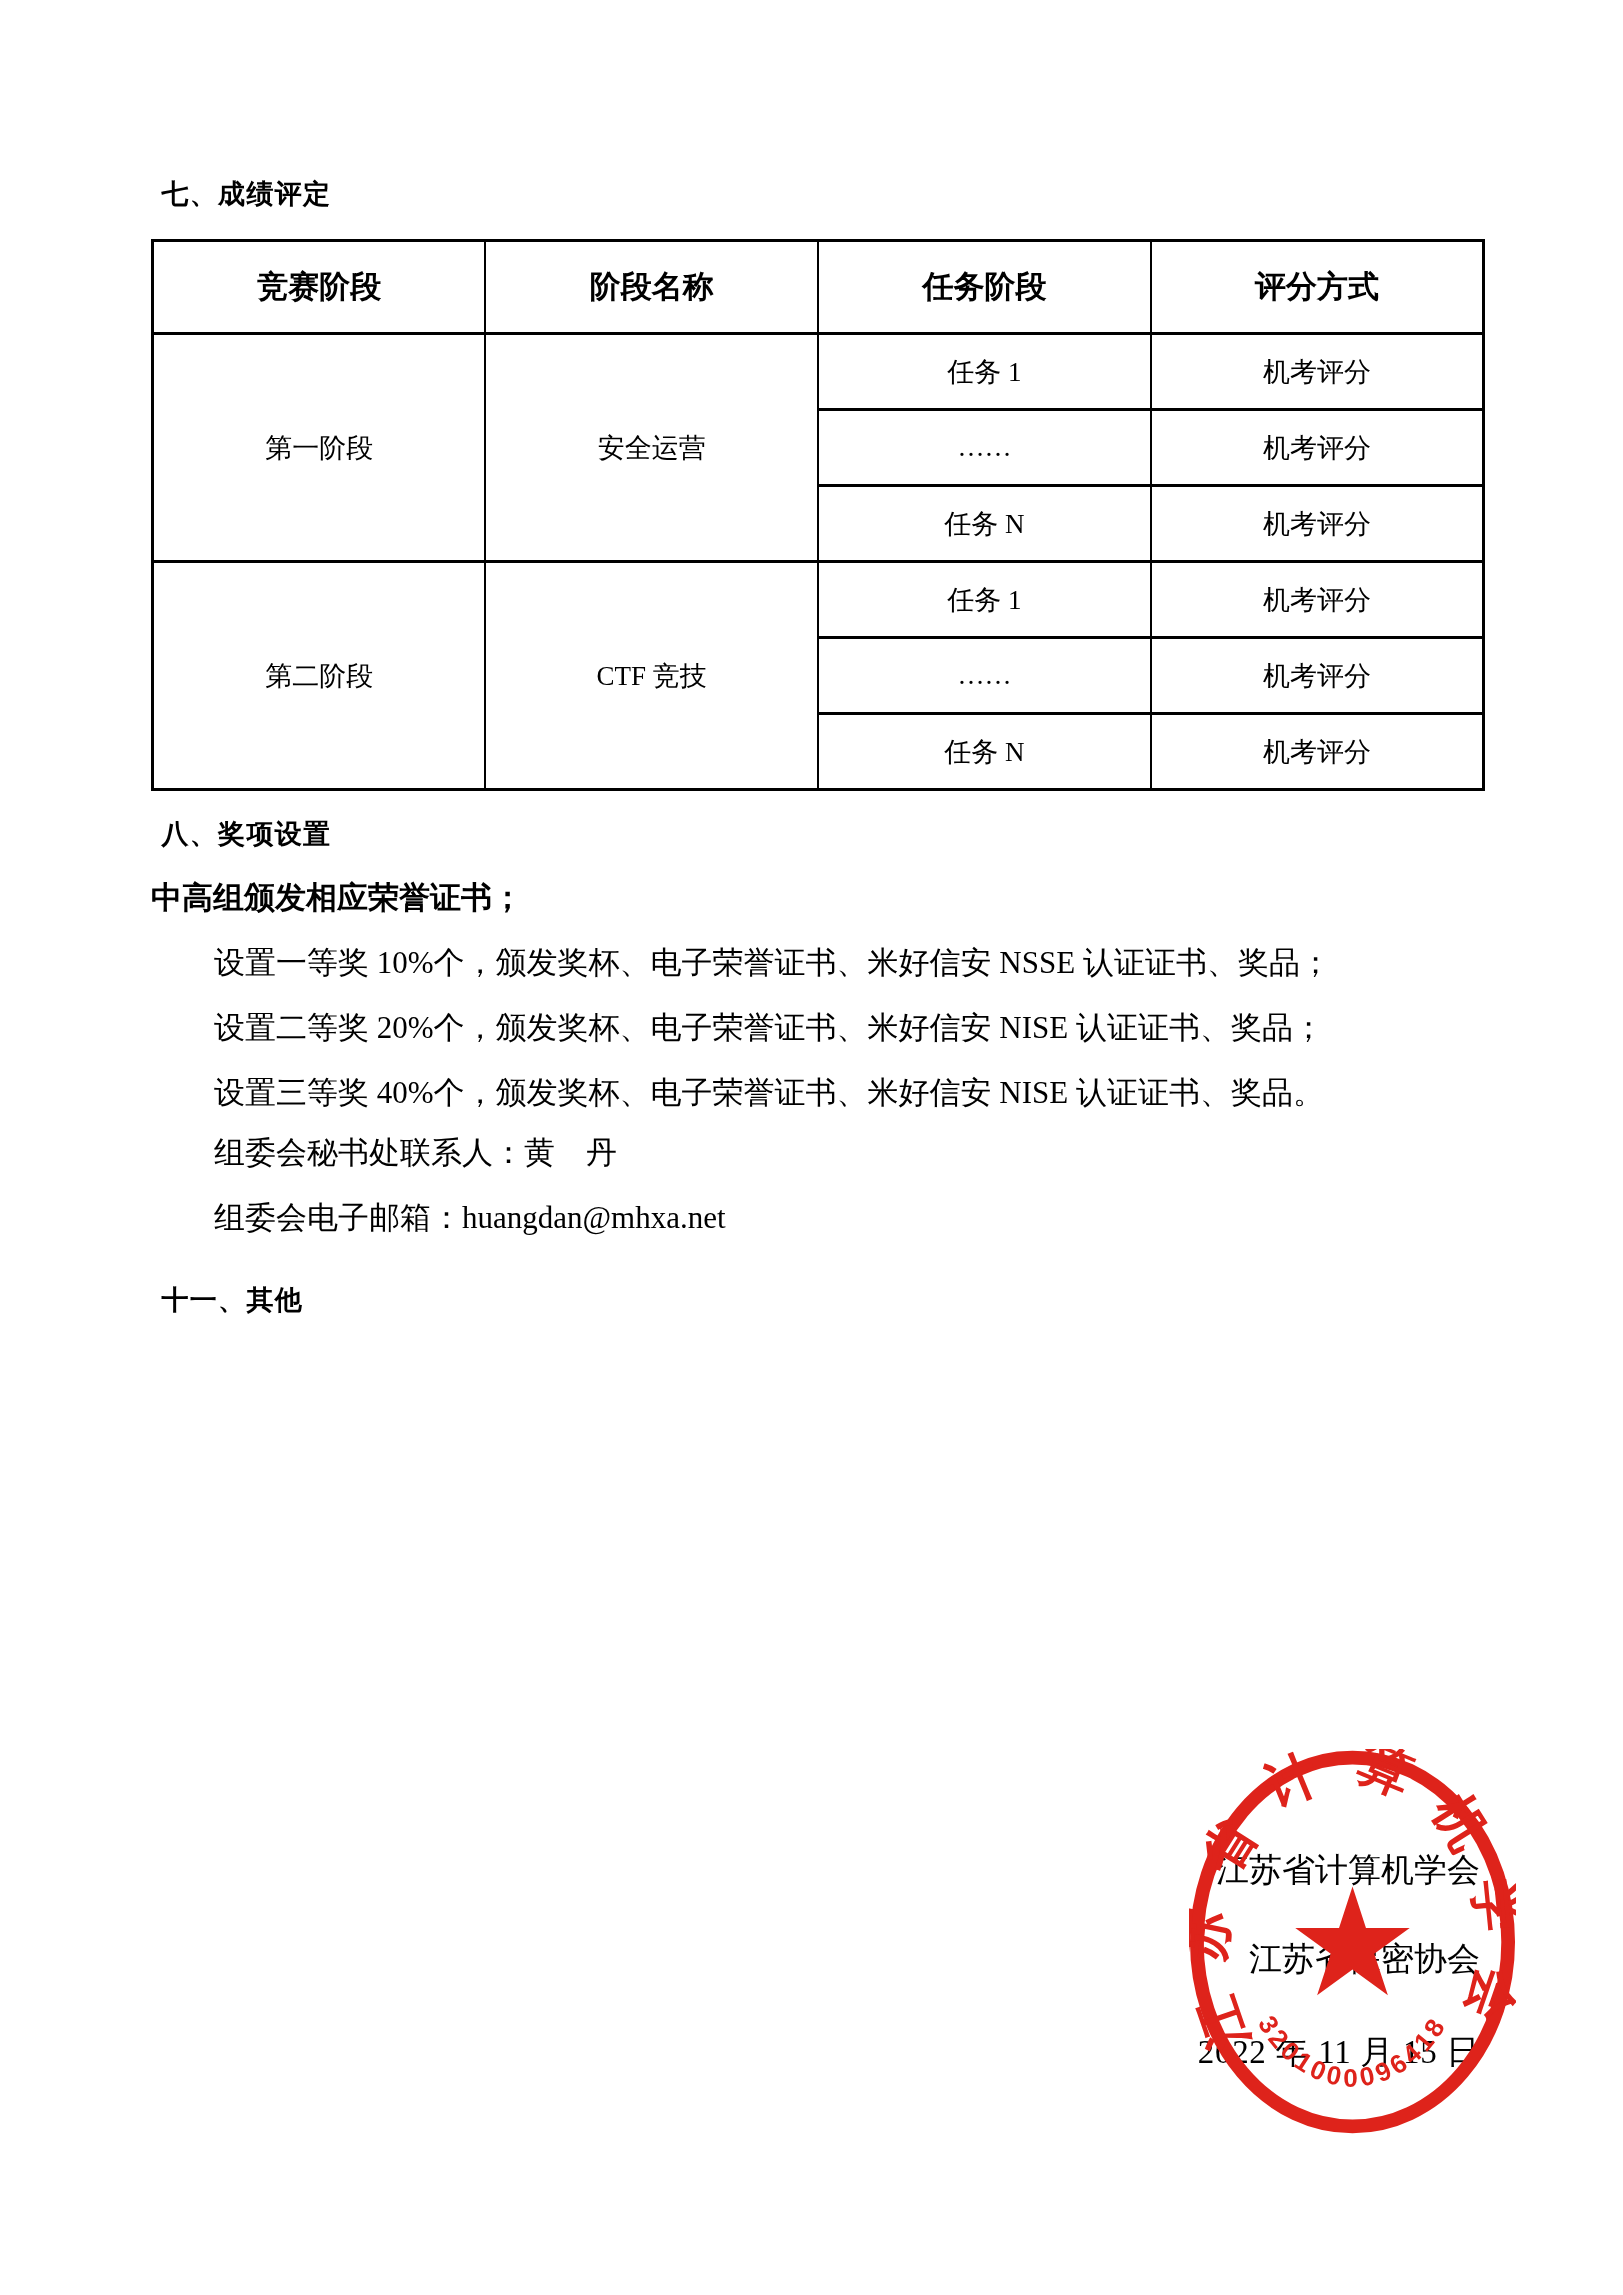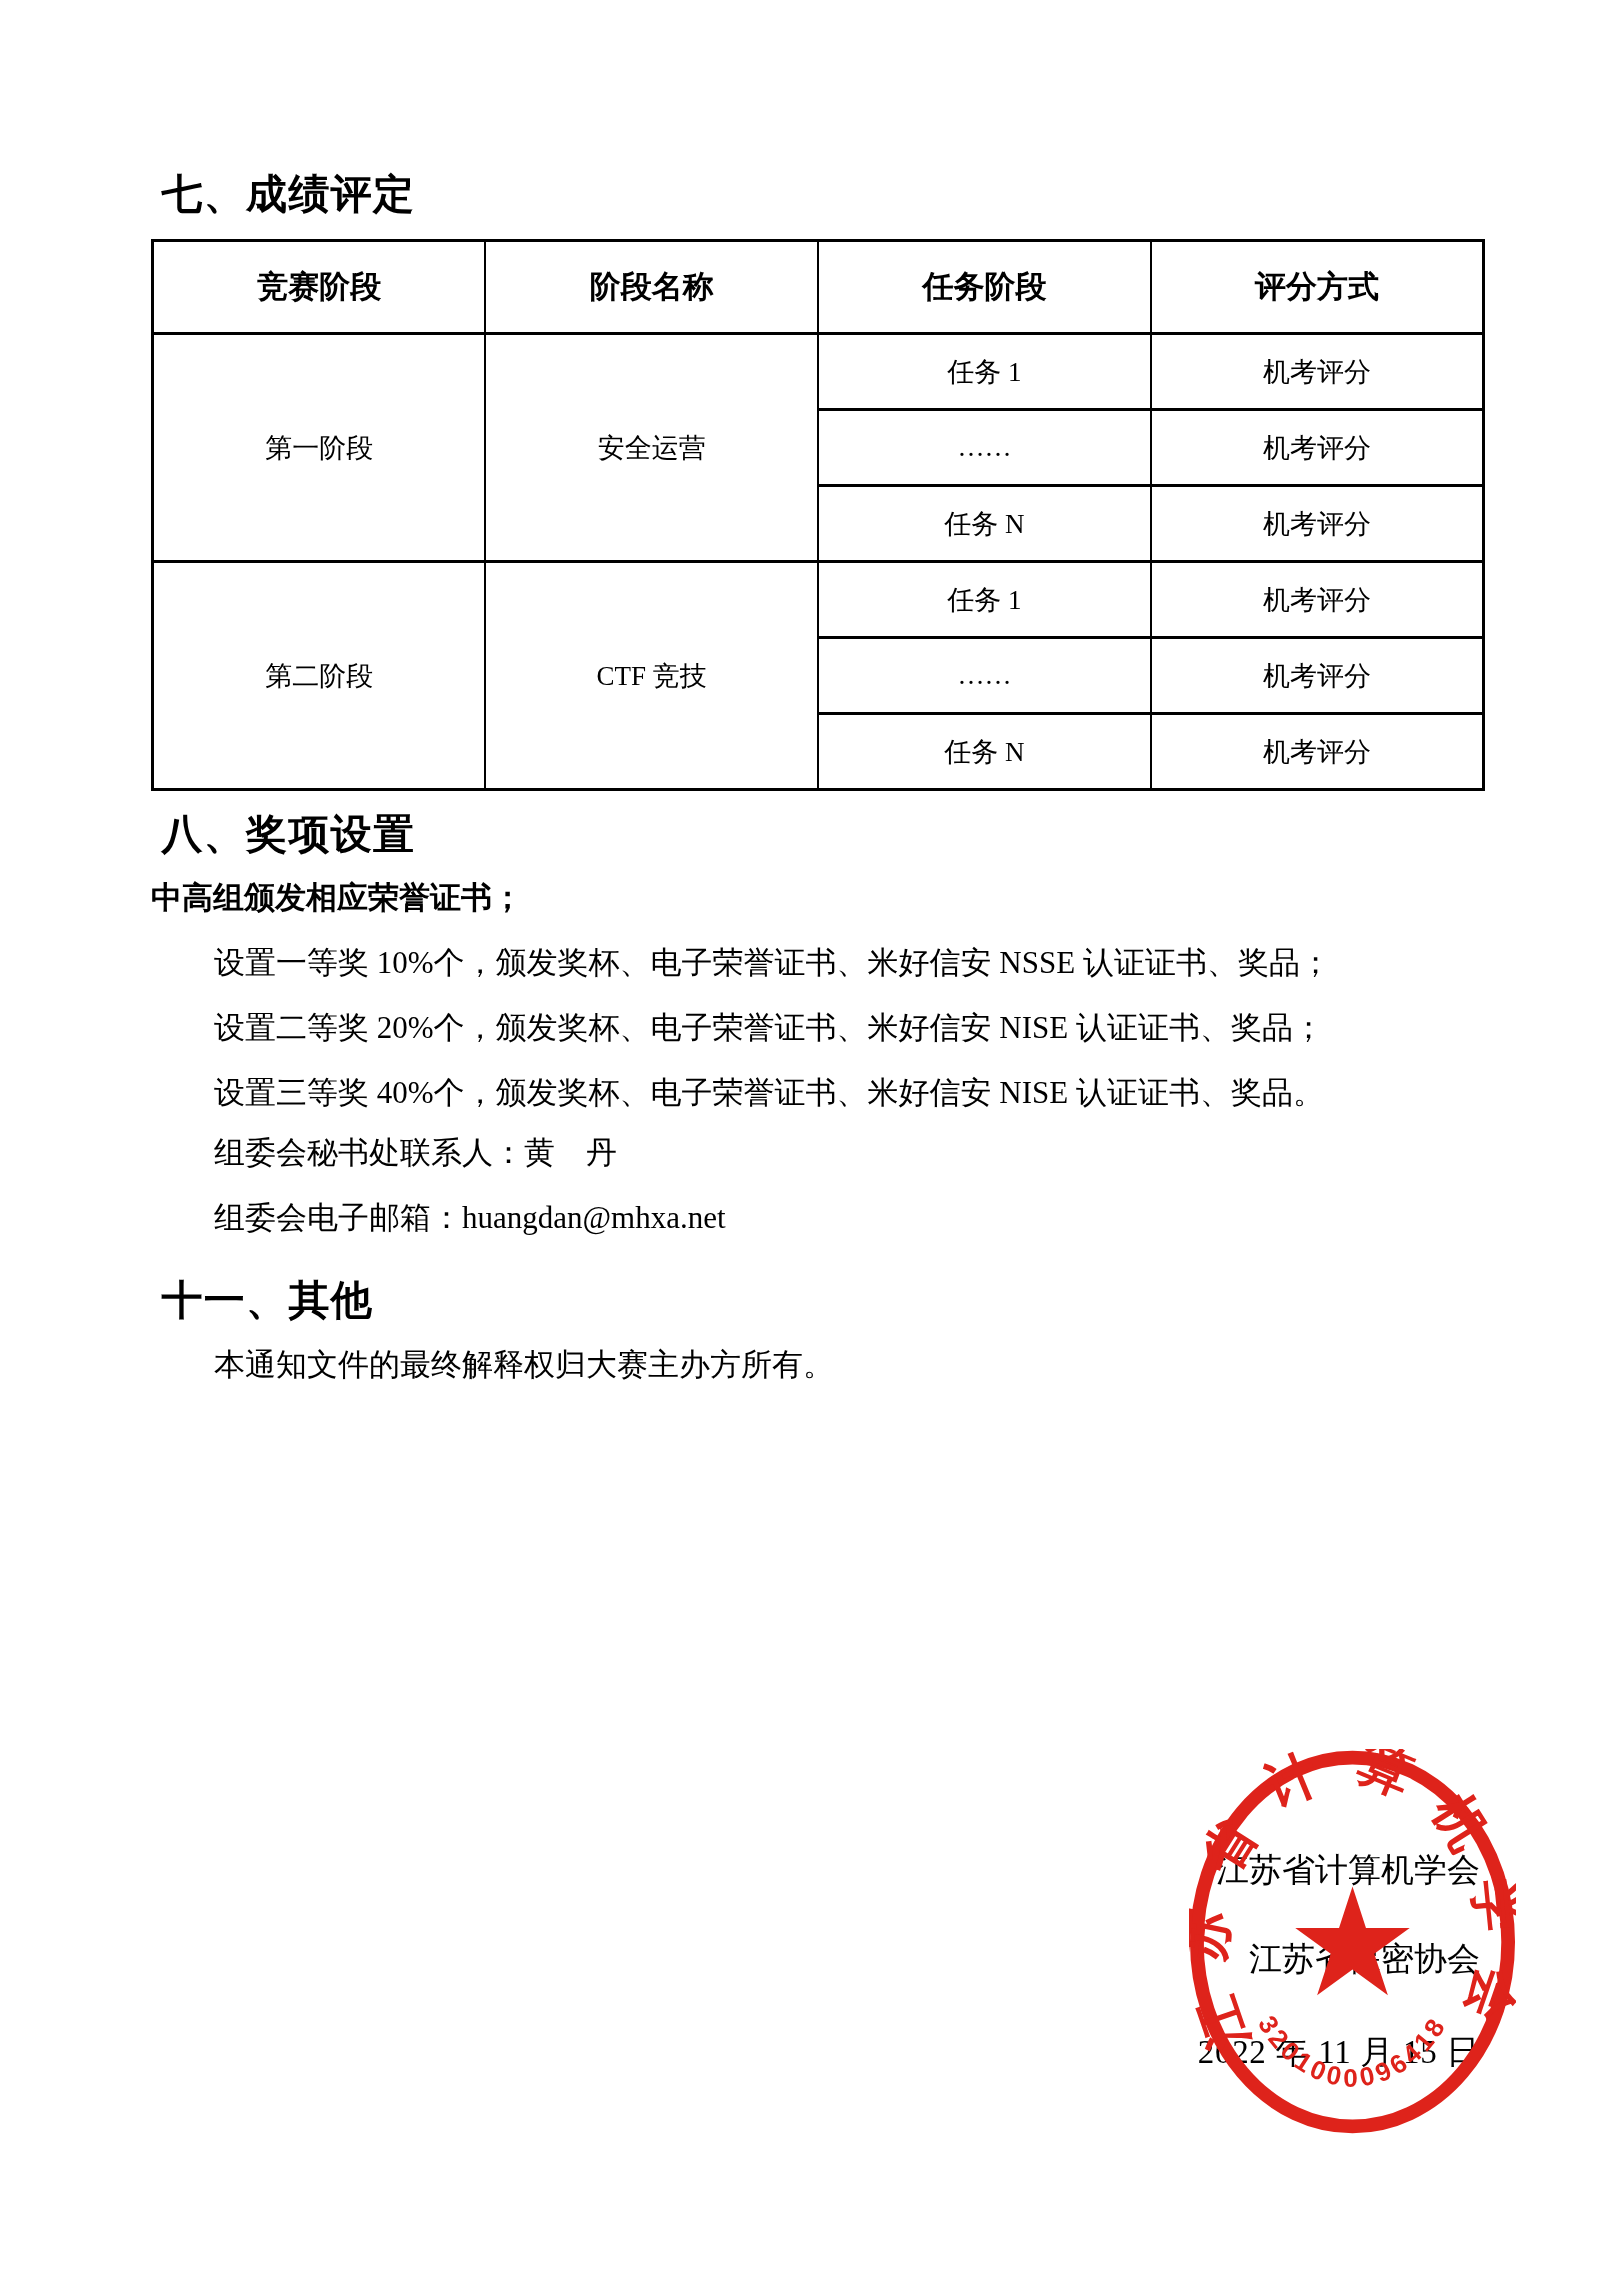--- a/index.html
+++ b/index.html
@@ -9,21 +9,21 @@
     height: 2295px;
     background: #ffffff;
     color: #000;
     font-family: "Liberation Serif", serif;
     box-sizing: border-box;
     padding: 171px 138px 0 151px;
     overflow: hidden;
   }
   h1.sec {
     font-family: "Liberation Sans", sans-serif;
-    font-size: 41px;
+    font-size: 27px;
     font-weight: bold;
     line-height: 47px;
     margin: 0 0 0 10.5px;
     letter-spacing: 1.3px;
   }
   h1.sec.mt8  { margin-top: 19.6px; }
   h1.sec.mt9  { margin-top: 48px; }
   h1.sec.mt10 { margin-top: 43px; }
   h1.sec.mt11 { margin-top: 42px; }
   p { font-size: 31px; line-height: 34px; margin: 0; }
@@ -131,21 +131,20 @@
   <p class="lead">中高组颁发相应荣誉证书；</p>
   <p class="item">设置一等奖 10%个，颁发奖杯、电子荣誉证书、米好信安 NSSE 认证证书、奖品；</p>
   <p class="item">设置二等奖 20%个，颁发奖杯、电子荣誉证书、米好信安 NISE 认证证书、奖品；</p>
   <p class="item">设置三等奖 40%个，颁发奖杯、电子荣誉证书、米好信安 NISE 认证证书、奖品。</p>
 
 
   <p class="c1">组委会秘书处联系人：黄　丹</p>
   <p class="cn">组委会电子邮箱：huangdan@mhxa.net</p>
 
   <h1 class="sec mt11">十一、其他</h1>
-  <p class="body11">本通知文件的最终解释权归大赛主办方所有。</p>
 
   <div class="signature sig1">江苏省计算机学会</div>
   <div class="signature sig2">江苏省保密协会</div>
   <div class="signature sig3">2022 年 11 月 15 日</div>
 
   <svg class="seal" width="327" height="386" viewBox="0 0 500 590">
     <defs>
       <path id="arcTop" d="M 90 434 A 196 242 0 1 1 410 434" fill="none"></path>
       <path id="arcBottom" d="M 98 405 A 175 220 0 0 0 402 405" fill="none"></path>
     </defs>

